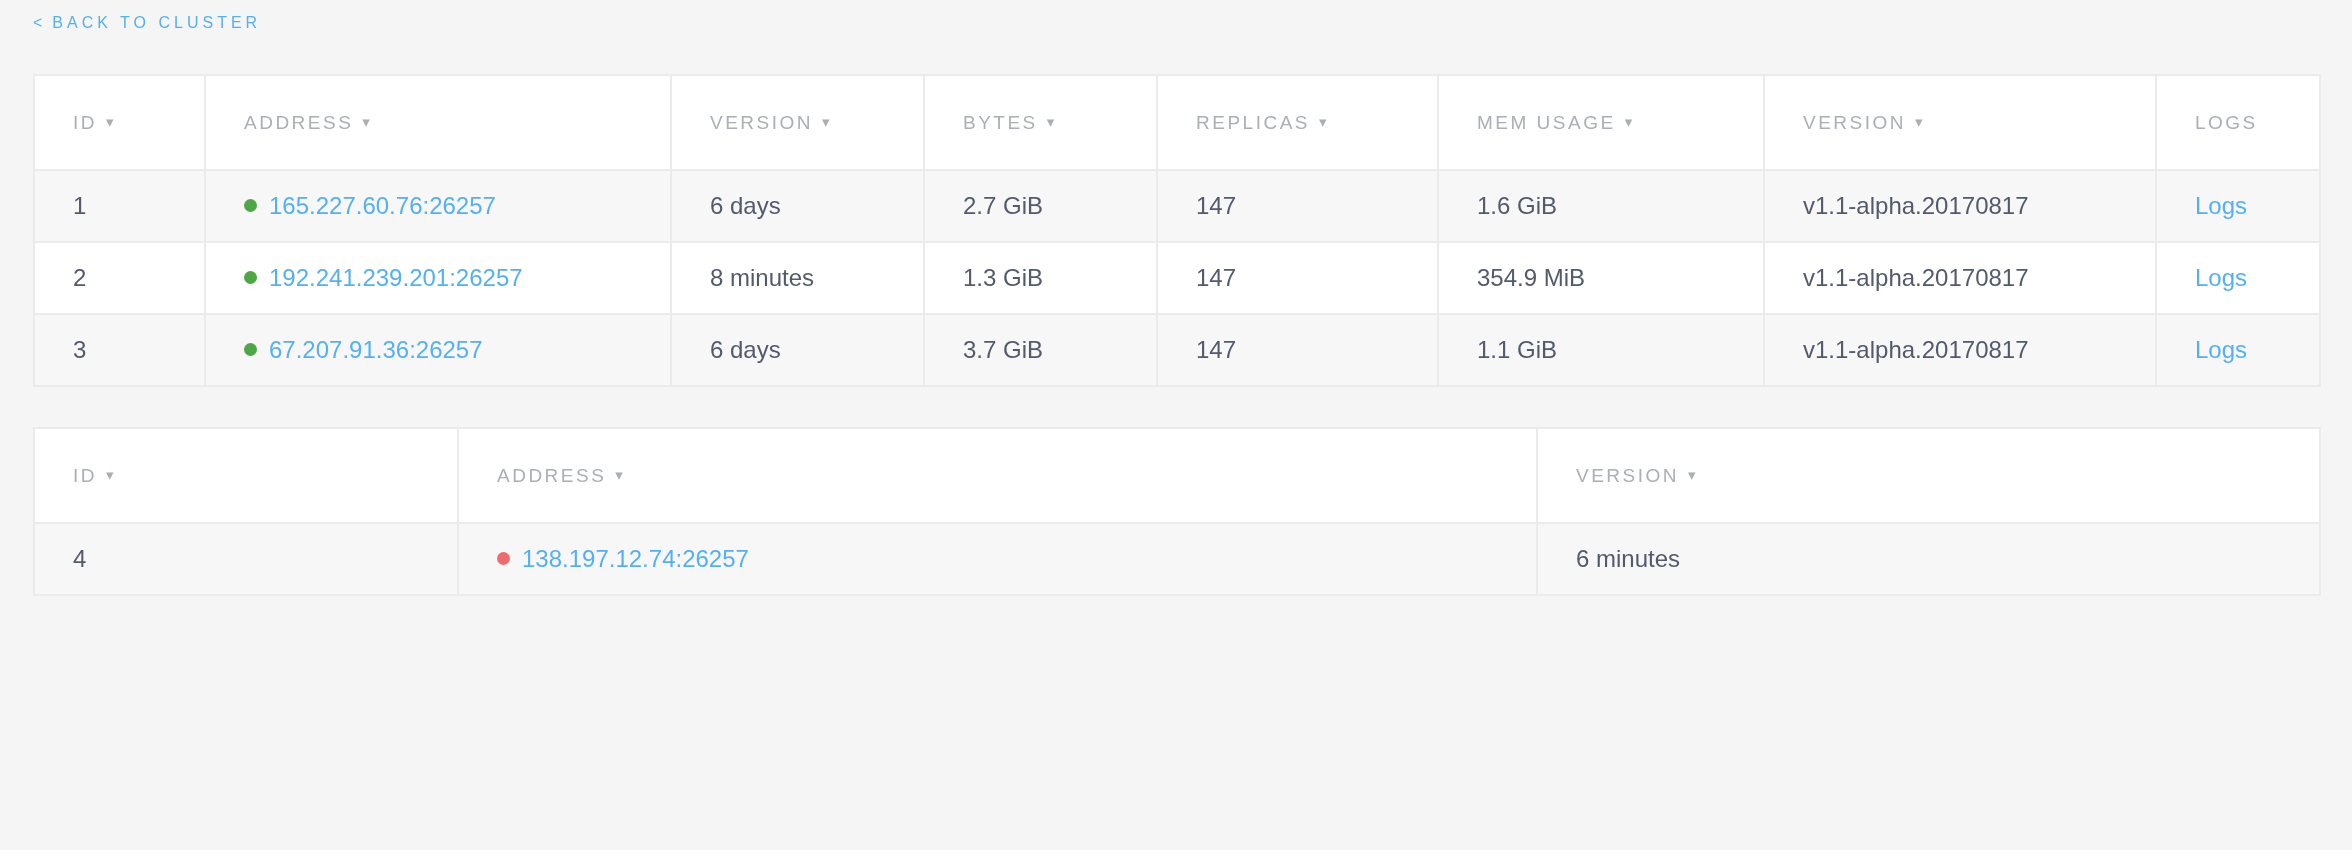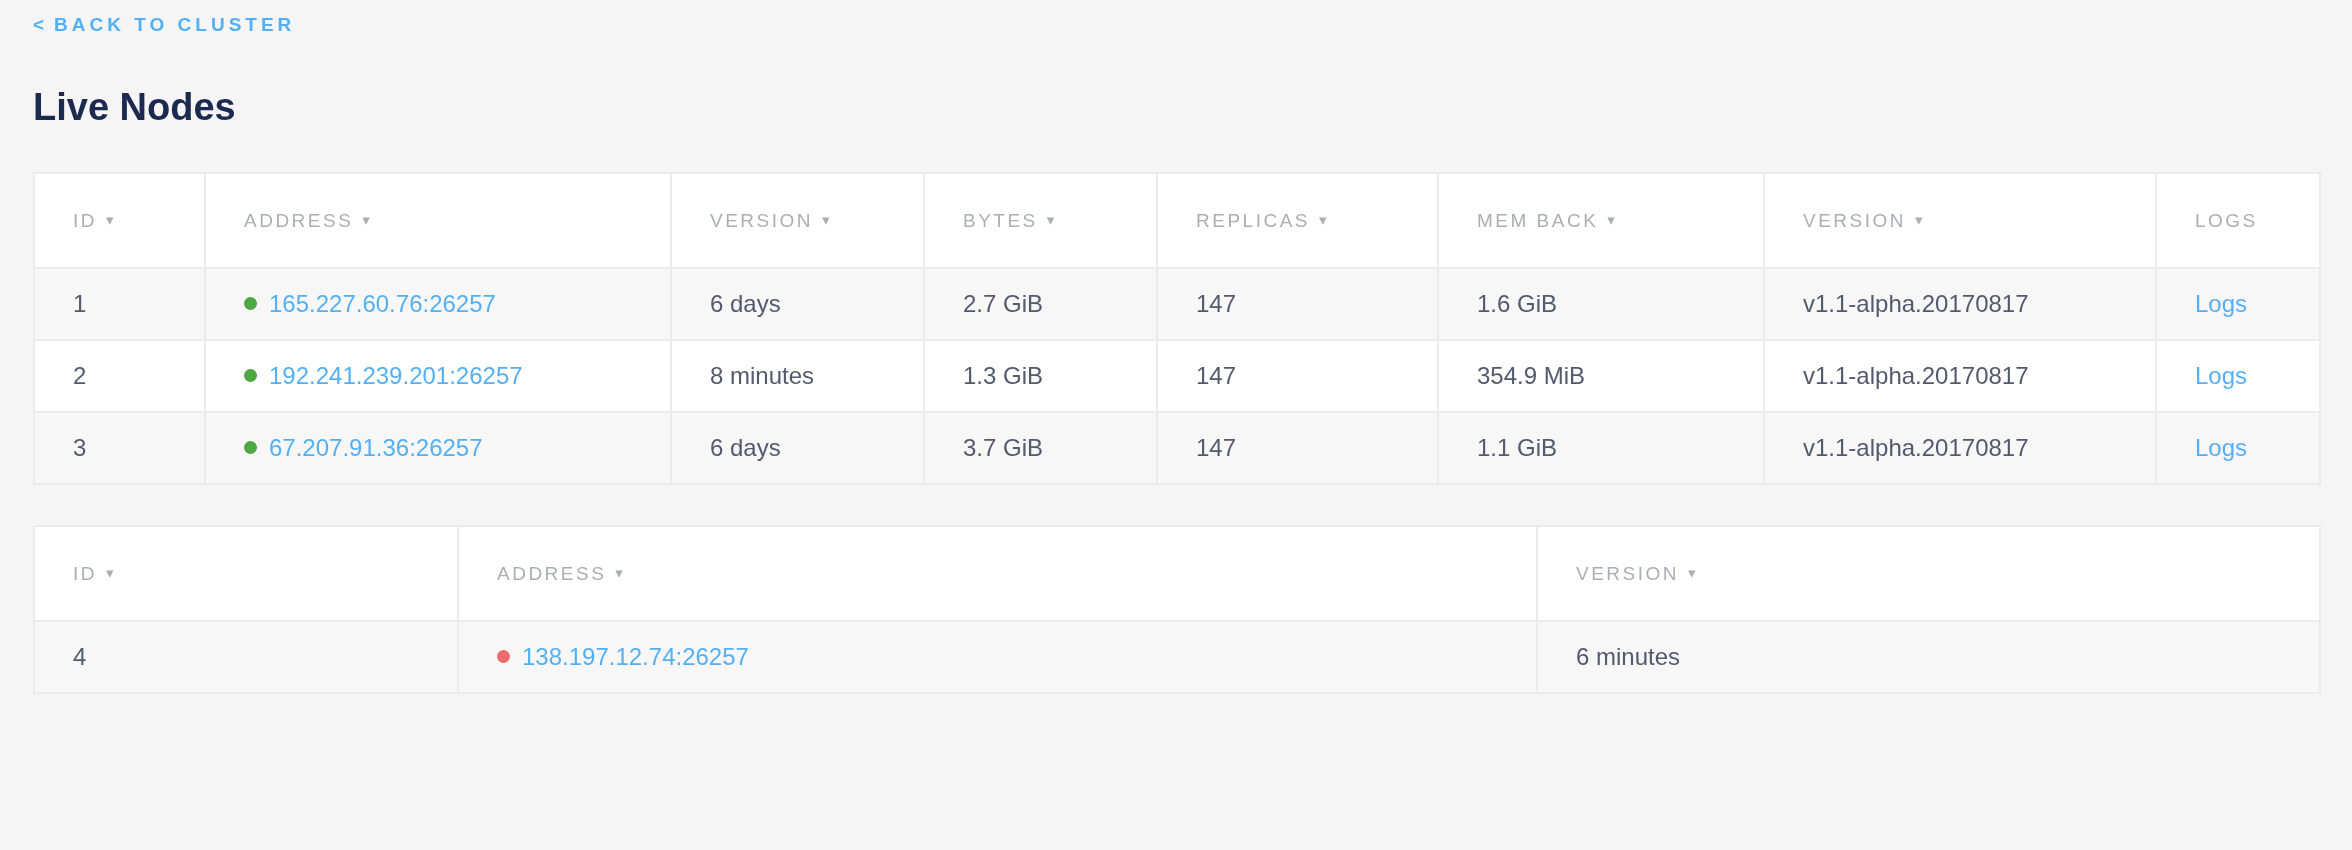--- a/index.html
+++ b/index.html
@@ -10,22 +10,22 @@
     background: #f5f5f6;
     font-family: "Liberation Sans", "DejaVu Sans", sans-serif;
     color: var(--body-text, #525a6c);
     overflow: hidden;
   }
   .page { padding: 14px 33px 0 33px; }
 
   .back-link {
     display: inline-block;
     color: var(--accent-blue, #54b0f2);
-    font-size: 19px;
-    font-weight: 700;
+    font-size: 16px;
+    font-weight: 400;
     letter-spacing: 4px;
     text-decoration: none;
     cursor: pointer;
   }
   .back-link .chev { margin-right: 10px; letter-spacing: 0; }
 
   h1.section-title {
     margin: 48px 0 0 0;
     font-size: 38px;
     line-height: 46px;
@@ -91,41 +91,40 @@
 </style>
 </head>
 <body>
 
 <div class="page">
 
   <a class="back-link">
     <span class="chev">&lt;</span><span>BACK TO CLUSTER</span>
   </a>
 
-  <h1 class="section-title">Live Nodes</h1>
 
   <table class="nodes">
     <colgroup>
       <col style="width:171px">
         <col style="width:466px">
         <col style="width:253px">
         <col style="width:233px">
       <col style="width:281px">
         <col style="width:326px">
         <col style="width:392px">
         <col style="width:164px">
     </colgroup>
     <thead>
       <tr>
         <th><span>ID</span><span class="sort-arrow">▾</span></th>
         <th><span>ADDRESS</span><span class="sort-arrow">▾</span></th>
         <th><span>VERSION</span><span class="sort-arrow">▾</span></th>
         <th><span>BYTES</span><span class="sort-arrow">▾</span></th>
         <th><span>REPLICAS</span><span class="sort-arrow">▾</span></th>
-        <th><span>MEM BACK</span><span class="sort-arrow">▾</span></th>
+        <th><span>MEM USAGE</span><span class="sort-arrow">▾</span></th>
         <th><span>VERSION</span><span class="sort-arrow">▾</span></th>
         <th><span>LOGS</span></th>
       </tr>
     </thead>
     <tbody>
       <tr>
         <td>1</td>
         <td><span class="dot healthy"></span><a class="cell-link">165.227.60.76:26257</a></td>
         <td>6 days</td>
         <td>2.7 GiB</td>

